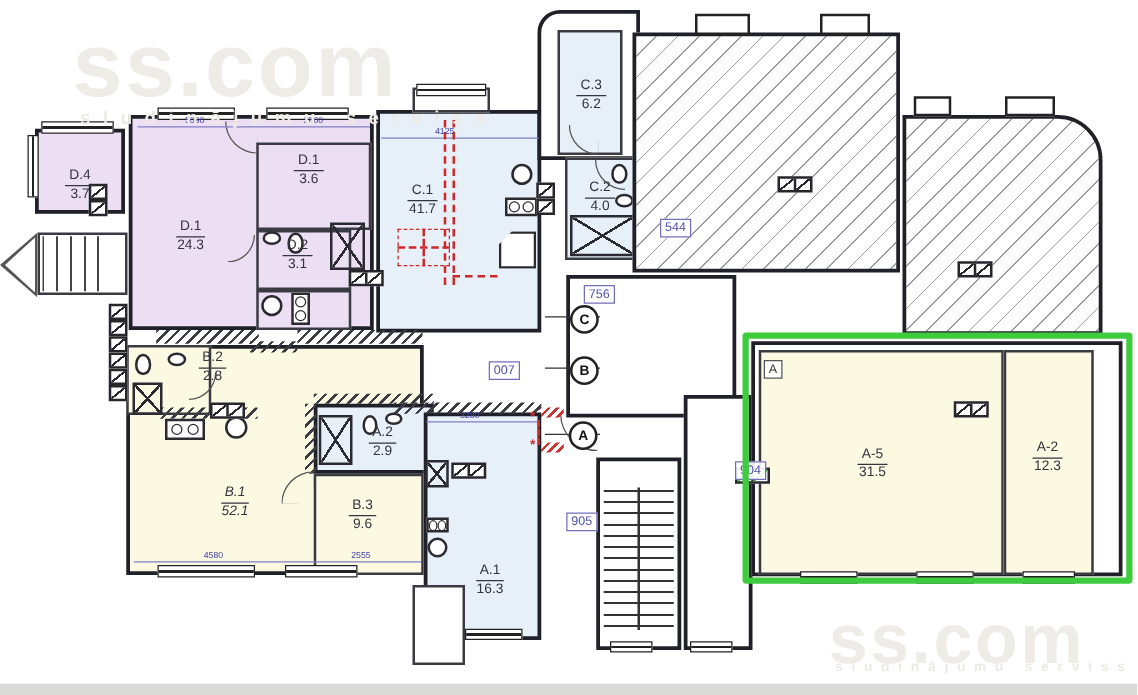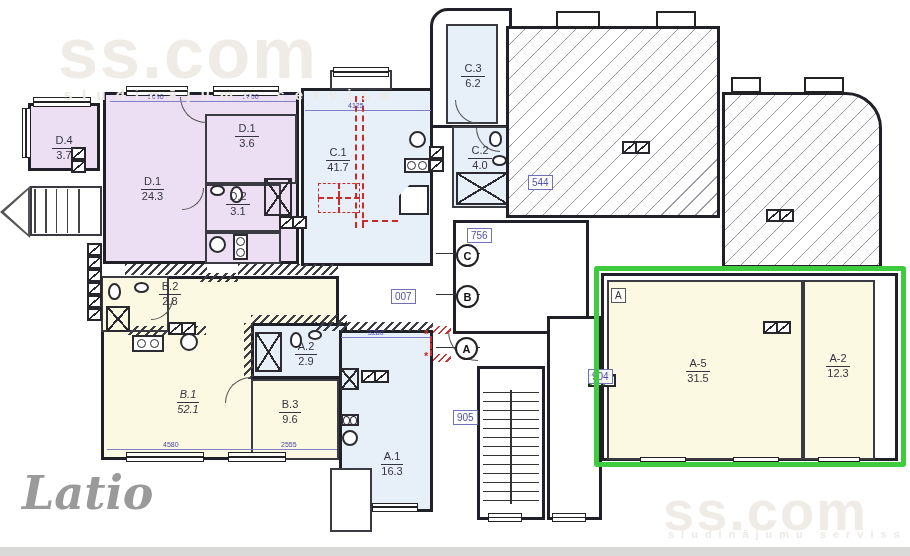--- a/index.html
+++ b/index.html
@@ -62,21 +62,20 @@
 </style>
 </head>
 <body>
 
 <div class="plan">
 
   <div class="wm-big" style="left:58px;top:12px;font-size:72px;">ss.com</div>
   <div class="wm-sub" style="left:64px;top:86px;font-size:15px;letter-spacing:10px;">sludinājumu serviss</div>
   <div class="wm-big" style="left:663px;top:478px;font-size:56px;">ss.com</div>
   <div class="wm-sub" style="left:668px;top:528px;font-size:11px;letter-spacing:7px;">sludinājumu serviss</div>
-  <div class="latio" style="left:22px;top:466px;">Latio</div>
 
   <div class="room b3 purple" style="left:28px;top:103px;width:72px;height:68px;"></div>
   <div class="room b3 purple" style="left:103px;top:92px;width:196px;height:172px;"></div>
   <div class="room purple" style="left:205px;top:114px;width:92px;height:70px;"></div>
   <div class="room purple" style="left:205px;top:184px;width:76px;height:48px;"></div>
   <div class="room purple" style="left:205px;top:232px;width:76px;height:32px;"></div>
   <div class="xbox" style="left:264px;top:178px;width:28px;height:38px;"></div>
   <div class="toilet" style="left:230px;top:186px;width:13px;height:17px;"></div>
   <div class="sink" style="left:210px;top:185px;width:15px;height:11px;"></div>
   <div class="sink" style="left:209px;top:236px;width:17px;height:17px;"></div>

